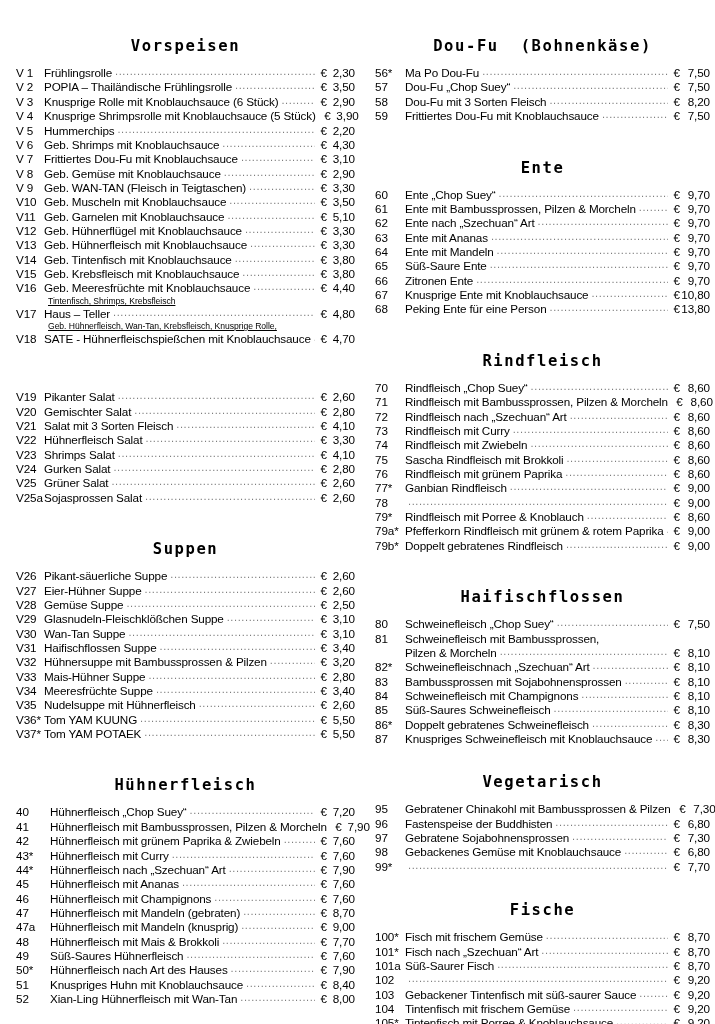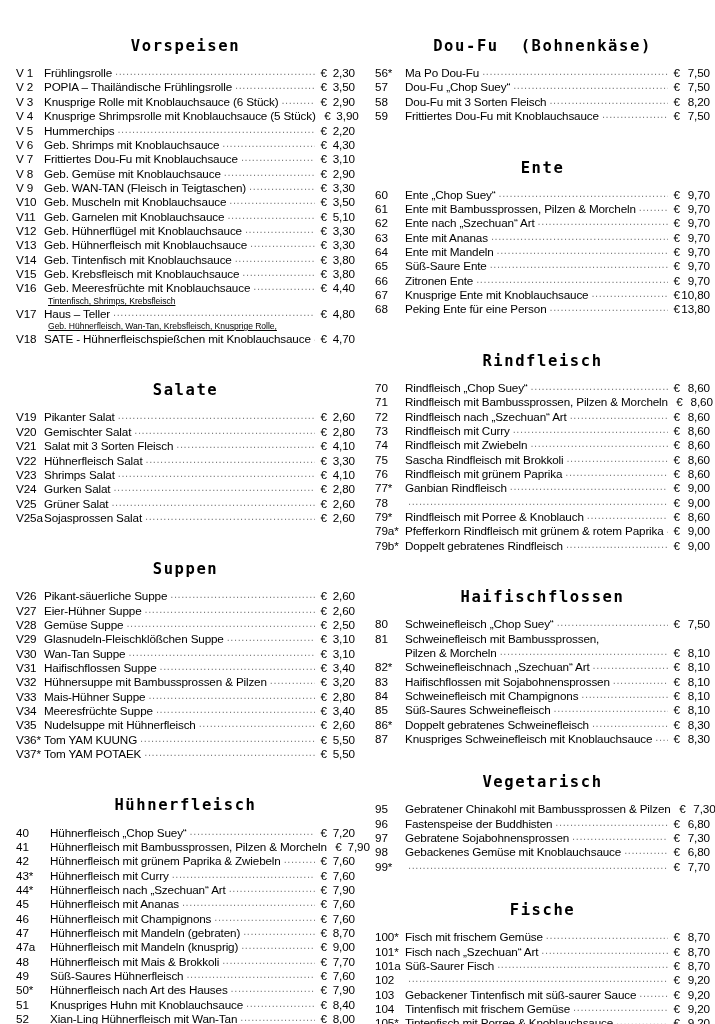--- a/index.html
+++ b/index.html
@@ -264,21 +264,20 @@
               <span class="num">V18</span>
               <span class="name">SATE - Hühnerfleischspießchen mit Knoblauchsauce</span>
               <span class="dots"></span>
               <span class="cur">€</span>
               <span class="price">4,70</span>
             </div>
           </div>
         </div>
         <div class="gap-xl"></div>
         <div class="section">
-          <div class="section-title">Salate</div>
           <div class="gap-s"></div>
           <div class="items">
             <div class="row">
               <span class="num">V19</span>
               <span class="name">Pikanter Salat</span>
               <span class="dots"></span>
               <span class="cur">€</span>
               <span class="price">2,60</span>
             </div>
             <div class="row">
@@ -752,21 +751,21 @@
             </div>
             <div class="row">
               <span class="num">82*</span>
               <span class="name">Schweinefleischnach „Szechuan“ Art</span>
               <span class="dots"></span>
               <span class="cur">€</span>
               <span class="price">8,10</span>
             </div>
             <div class="row">
               <span class="num">83</span>
-              <span class="name">Haifischflossen mit Sojabohnensprossen</span>
+              <span class="name">Bambussprossen mit Sojabohnensprossen</span>
               <span class="dots"></span>
               <span class="cur">€</span>
               <span class="price">8,10</span>
             </div>
             <div class="row">
               <span class="num">84</span>
               <span class="name">Schweinefleisch mit Champignons</span>
               <span class="dots"></span>
               <span class="cur">€</span>
               <span class="price">8,10</span>

